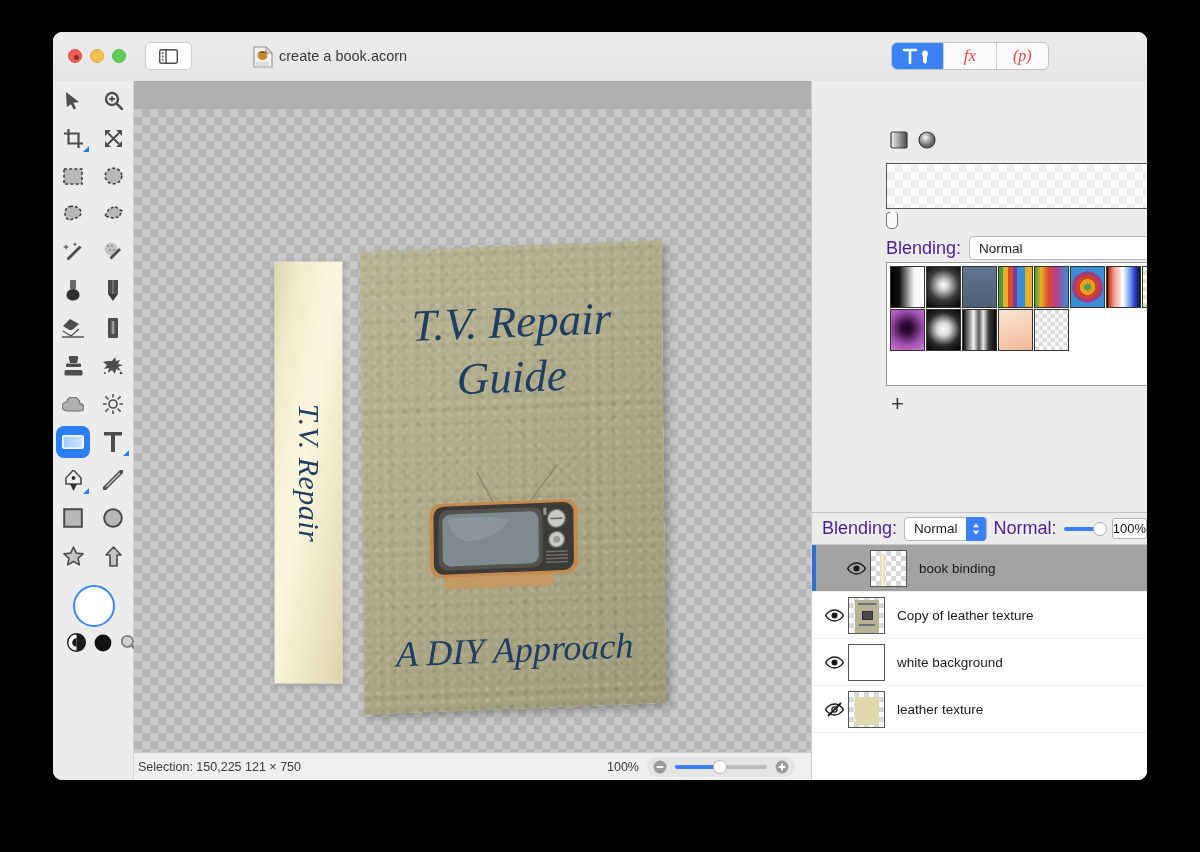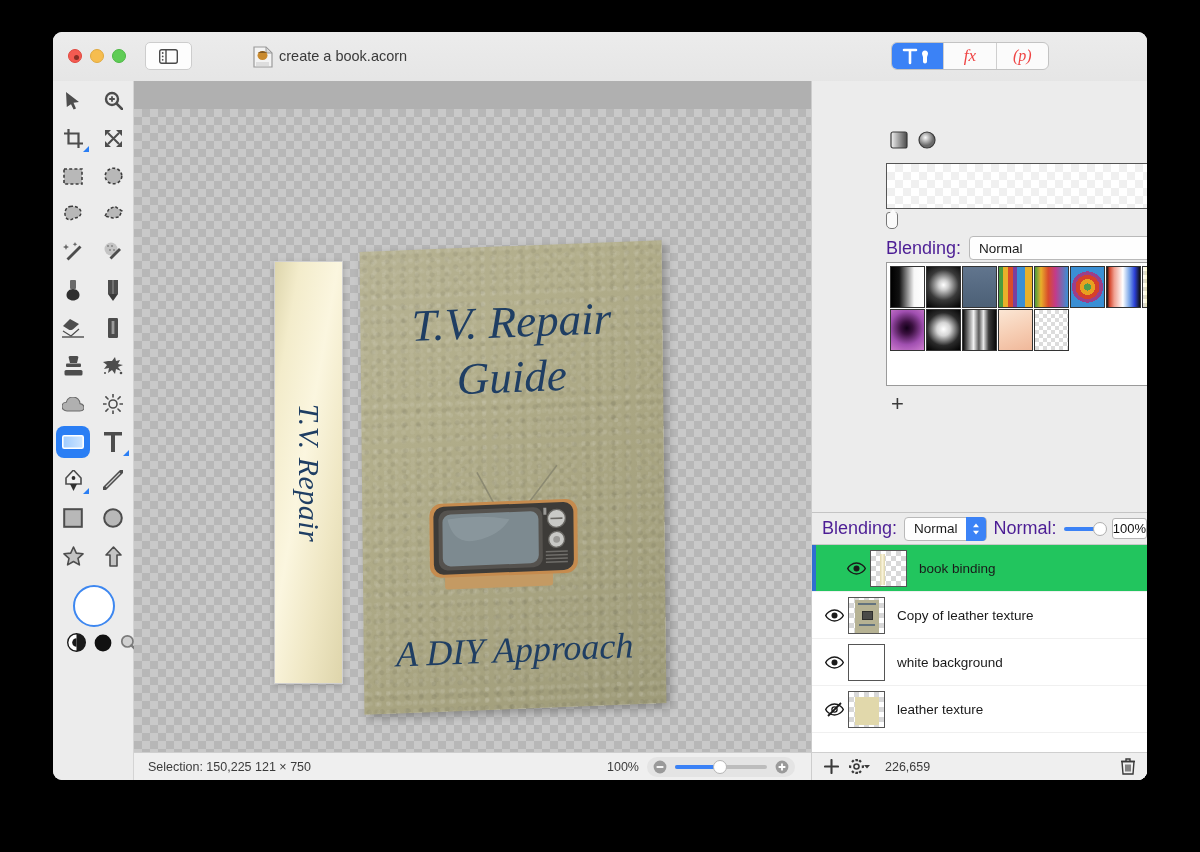--- a/index.html
+++ b/index.html
@@ -155,21 +155,21 @@
   #subtitle { top: 383px; font-size: 36px; }
   #tv { position: absolute; left: 55px; top: 215px; width: 185px; height: 150px; z-index: 3; }
 
   
   #statusbar {
     position: absolute; left: 81px; top: 720px;
     width: 677px; height: 28px;
     background: #efefef; border-top: 1px solid #cfcfcf;
     display: flex; align-items: center;
   }
-  #status-text { margin-left: 14px; font-size: 12.5px; color: #3b3b3b; }
+  #status-text { margin-left: 4px; font-size: 12.5px; color: #3b3b3b; }
   #zoom-pct { position: absolute; right: 172px; font-size: 12.5px; color: #3b3b3b; }
   #zoom-slider {
     position: absolute; right: 16px; top: 4px;
     width: 148px; height: 20px;
     background: #e4e4e4; border-radius: 10px;
     display: flex; align-items: center;
   }
   .zs-track { position: absolute; left: 28px; right: 28px; height: 4px; background: #bdbdbd; border-radius: 2px; }
   .zs-fill { position: absolute; left: 28px; width: 46px; height: 4px; background: #3b82f6; border-radius: 2px; }
   .zs-thumb {
@@ -239,21 +239,21 @@
   #op-slider .t { position: absolute; top: 5px; left: 0; right: 0; height: 4px; background: #3b82f6; border-radius: 2px; }
   #op-slider .th { position: absolute; right: -2px; top: 0; width: 14px; height: 14px; border-radius: 50%; background: #fff; border: 1px solid #aeaeae; }
   #op-field {
     width: 52px; height: 21px; background: #fff; border: 1px solid #b4b4b4; border-radius: 3px;
     font-size: 13px; display: flex; align-items: center; justify-content: center; color: #111;
   }
   .layer-row {
     height: 47px; display: flex; align-items: center; padding-left: 8px;
     border-bottom: 1px solid #f0f0f0; position: relative;
   }
-  .layer-row.selected { background: #22c55e; padding-left: 30px; }
+  .layer-row.selected { background: #a3a3a3; padding-left: 30px; }
   .layer-row.selected::before {
     content:""; position:absolute; left:0; top:0; bottom:0; width:4px; background:#2f6fd0;
   }
   .eye { width: 28px; display: flex; justify-content: center; }
   .thumb {
     width: 37px; height: 37px; border: 1px solid #555; margin-right: 12px;
     background-image:
       linear-gradient(45deg,#d8d8d8 25%,transparent 25%,transparent 75%,#d8d8d8 75%),
       linear-gradient(45deg,#d8d8d8 25%,transparent 25%,transparent 75%,#d8d8d8 75%);
     background-size: 10px 10px; background-position: 0 0, 5px 5px;
@@ -705,34 +705,15 @@
                 <path d="M3 14L16 1" stroke="#1a1a1a" stroke-width="1.8"></path>
               </svg>
             </div>
             <div class="thumb">
               <div style="position:absolute;left:6px;top:5px;width:24px;height:28px;background:#e1d8ab"></div>
             </div>
             <div class="layer-name">leather texture</div>
           </div>
         </div>
 
-      <div id="layers-footer">
-        <svg width="15" height="15" viewBox="0 0 15 15">
-          <path d="M7.5 1v13M1 7.5h13" stroke="#3a3a3a" stroke-width="2.1" stroke-linecap="round"></path>
-        </svg>
-        <svg width="22" height="15" viewBox="0 0 22 15">
-          <g fill="#3a3a3a">
-              <circle cx="7.5" cy="7.5" r="3.3"></circle>
-          <path d="M6.2 0h2.6l.4 2.2-2.6.1zM6.2 15h2.6l.4-2.2-2.6-.1zM0 6.2v2.6l2.2.4.1-2.6zM15 6.2v2.6l-2.2.4-.1-2.6zM2.2 2.2l1.8-1.8 1.6 1.6-1.8 1.8zM12.8 12.8l-1.8 1.8-1.6-1.6 1.8-1.8zM12.8 2.2l-1.8-1.8-1.6 1.6 1.8 1.8zM2.2 12.8l1.8 1.8 1.6-1.6-1.8-1.8z"></path>
-            </g>
-          <circle cx="7.5" cy="7.5" r="1.7" fill="#efefef"></circle>
-          <path d="M17 6l3 3.6L23 6z" fill="#3a3a3a" transform="translate(-2,0)"></path>
-        </svg>
-        <div id="layer-count">226,659</div>
-        <svg id="trash" width="14" height="17" viewBox="0 0 14 17">
-          <path d="M1 3.5h12l-1 12.5H2z" fill="none" stroke="#3a3a3a" stroke-width="1.4"></path>
-          <path d="M0 3.5h14M5 1h4v2.5H5z" stroke="#3a3a3a" stroke-width="1.4" fill="none"></path>
-          <path d="M5 6.5v7M7 6.5v7M9 6.5v7" stroke="#3a3a3a" stroke-width="1.2"></path>
-        </svg>
-      </div>
     </div>
   </div>
 </div>
 
 </body></html>

